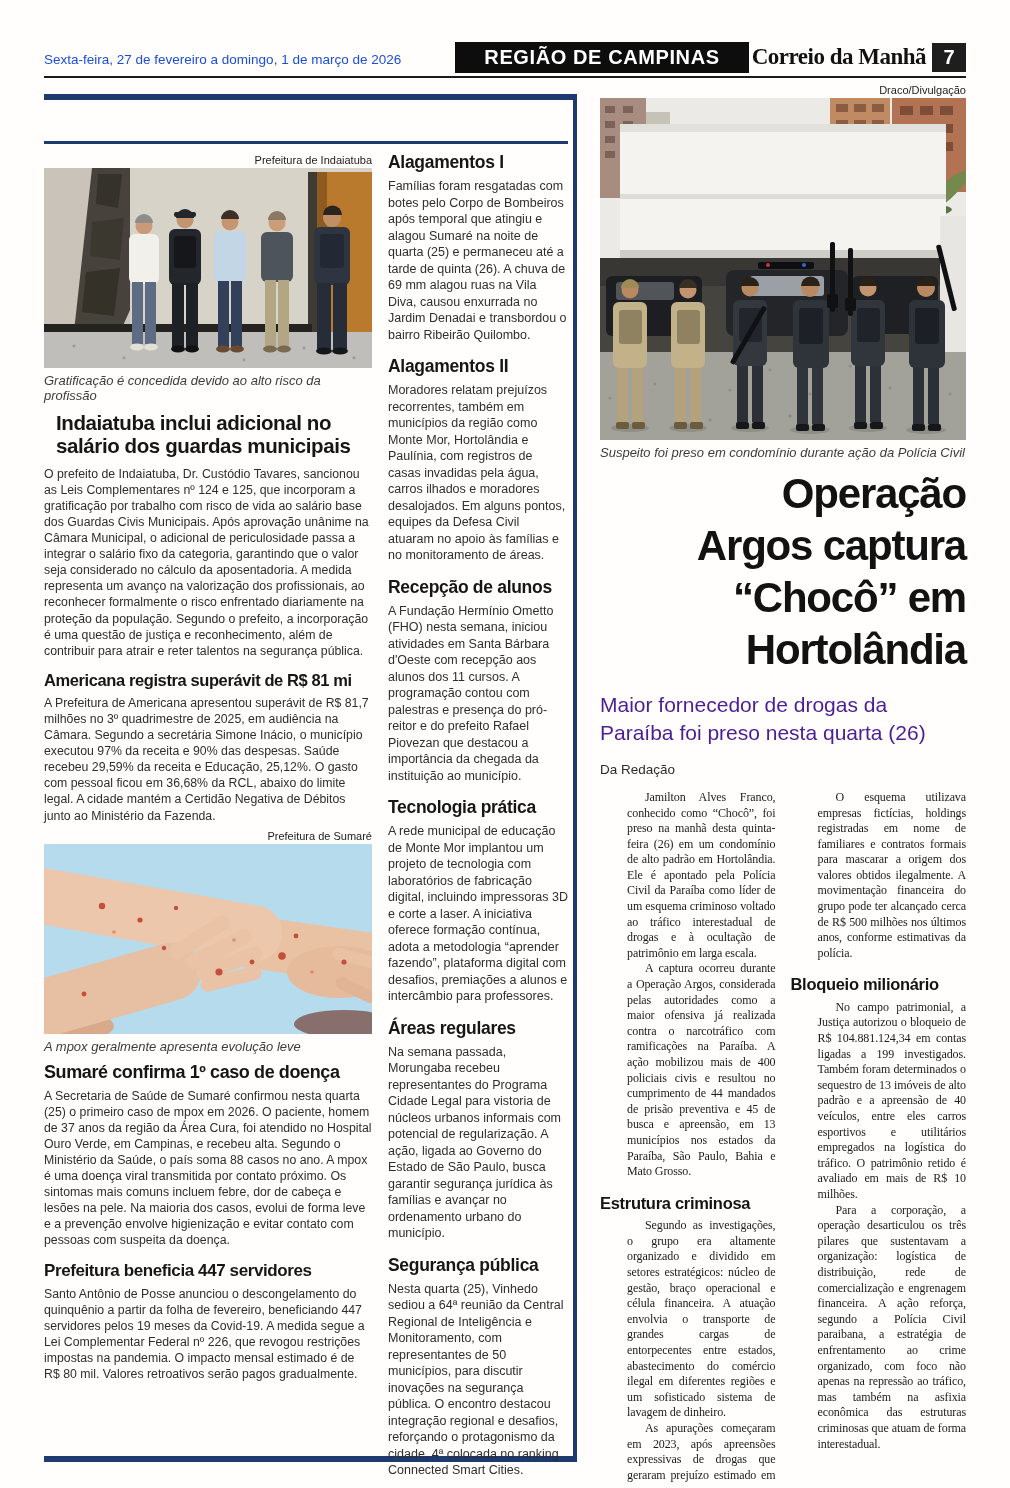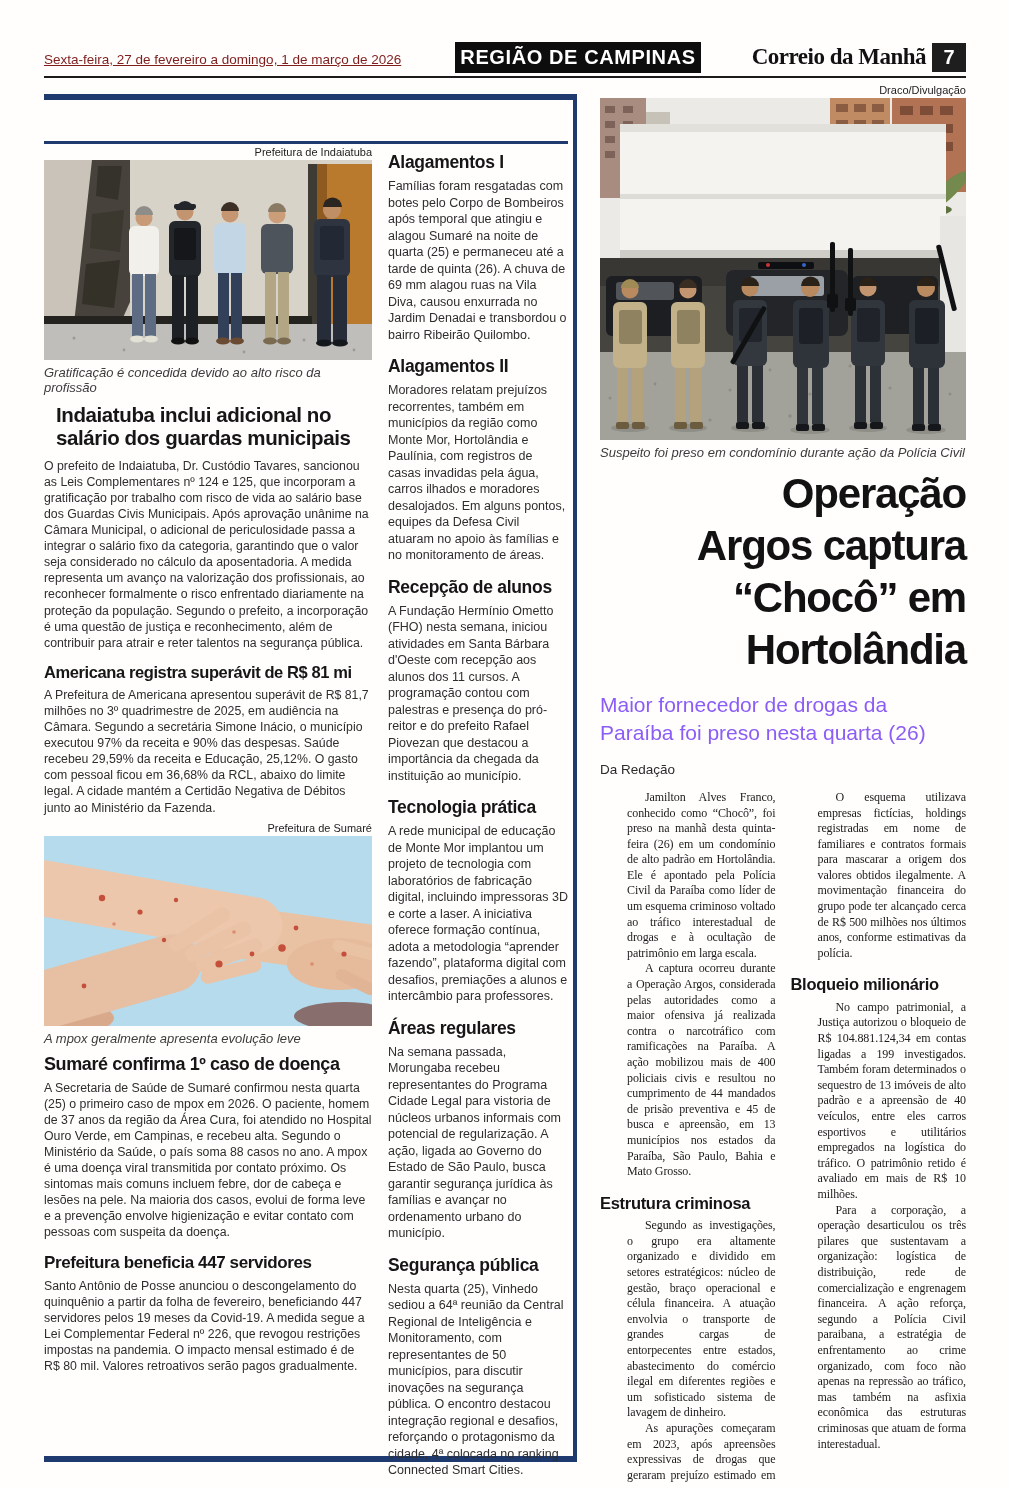--- a/index.html
+++ b/index.html
@@ -3,23 +3,23 @@
 <meta charset="utf-8">
 <style>
   * { margin:0; padding:0; box-sizing:border-box; }
   html,body { background:#e9e9e9; }
   .page {
     position:relative; width:1010px; height:1488px; margin:0 auto;
     background:#fffefd; overflow:hidden;
     font-family:"Liberation Sans", sans-serif; color:#2a2a2a;
   }
   
-  .dateline { position:absolute; left:44px; top:52px; font-size:13.5px; color:#7f1d1d;text-decoration:underline; }
+  .dateline { position:absolute; left:44px; top:52px; font-size:13.5px; color:#1d4ed8; }
   .section-banner {
-    position:absolute; left:455px; top:42px; width:246px; height:31px;
+    position:absolute; left:455px; top:42px; width:294px; height:31px;
     background:#0d0d0d; color:#fff; font-weight:700; font-size:20px;
     letter-spacing:.6px; display:flex; align-items:center; justify-content:center;
   }
   .masthead {
     position:absolute; left:748px; top:44px; width:178px; text-align:right;
     font-family:"Liberation Serif", serif; font-weight:700; font-size:23px;
     letter-spacing:-.5px; color:#111;
   }
   .pagenum {
     position:absolute; left:932px; top:43px; width:34px; height:29px;
@@ -33,40 +33,40 @@
   .frame-top    { position:absolute; left:44px; top:94px;  width:533px; height:6px; }
   .frame-right  { position:absolute; left:573px; top:94px; width:4px;  height:1368px; }
   .frame-bottom { position:absolute; left:44px; top:1456px; width:533px; height:6px; }
   .grande-title {
     position:absolute; left:44px; top:101px; font-size:33px; font-weight:700;
     letter-spacing:-.5px; color:#141414;
   }
   .grande-underline { position:absolute; left:44px; top:141px; width:524px; height:3px; }
 
   
-  .col-left   { position:absolute; left:44px;  top:146px; width:328px; }
+  .col-left   { position:absolute; left:44px;  top:154px; width:328px; }
   .col-mid    { position:absolute; left:388px; top:152px; width:180px; }
   .col-right  { position:absolute; left:600px; top:84px;  width:366px; }
 
   .credit  { font-size:11px; color:#222; text-align:right; margin-bottom:2px; }
   .caption { font-size:13px; font-style:italic; color:#3c3c3c; margin:5px 0 8px; }
   .photo   { display:block; width:100%; }
 
   .h-lg { font-size:20.5px; line-height:1.14; font-weight:700; letter-spacing:-.4px; color:#161616; margin:8px 12px 8px; }
   .h-md { font-size:16.5px; font-weight:700; letter-spacing:-.4px; color:#161616; white-space:nowrap; margin:12px 0 5px; }
   .left-body { font-size:12.3px; line-height:1.31; color:#2e2e2e; }
 
   .brief { margin-bottom:13px; }
   .brief h3 { font-size:17.5px; font-weight:700; letter-spacing:-.3px; color:#161616; margin-bottom:5px; }
   .brief p  { font-size:12.5px; line-height:1.32; color:#2e2e2e; }
 
   
   .main-headline { margin-top:7px; font-size:42px; line-height:1.24; font-weight:700; letter-spacing:-1.2px; color:#121212; }
   .main-headline span { display:block;text-align:right; }
-  .deck   { margin-top:15px; font-size:21px; line-height:1.3; color:#8b5cf6; }
+  .deck   { margin-top:15px; font-size:21px; line-height:1.3; color:#4c1d95; }
   .byline { margin:16px 0 13px; font-size:13.5px; color:#2b2b2b; }
   .art-cols { display:flex; gap:15px; max-height:692px; overflow:hidden; }
   .art-col {
     width:176px; font-family:"Liberation Serif", serif; font-size:12px;
     line-height:1.3; letter-spacing:-.1px; text-align:justify; color:#1b1b1b;
   }
   .art-col p { text-indent:1.5em;margin-left:27px; }
   .art-col p.cont { text-indent:0; }
   .art-col h4 {
     font-family:"Liberation Sans", sans-serif; font-size:16.5px; font-weight:700;

